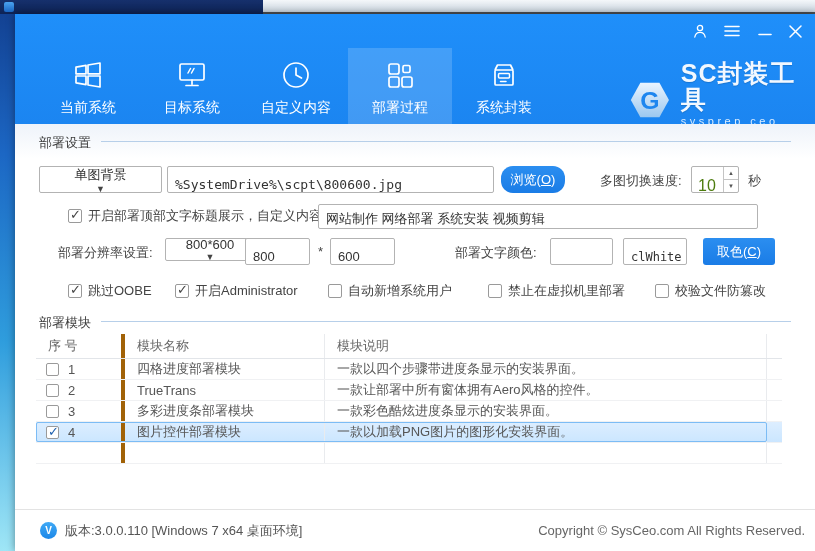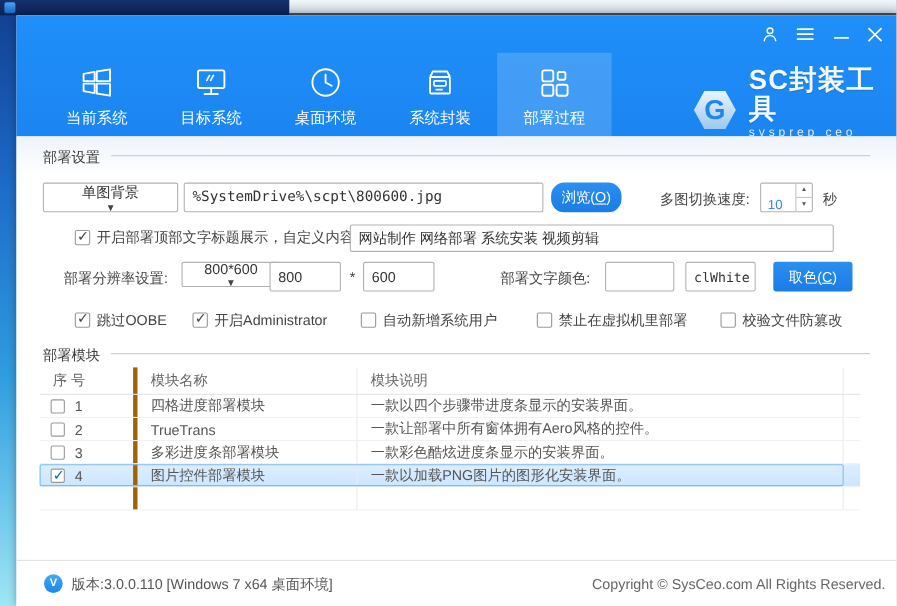--- a/index.html
+++ b/index.html
@@ -45,39 +45,39 @@
     background:linear-gradient(180deg,#eef3fa 0%,#ffffff 9%); }
 
   .section-label { position:absolute; font-size:13px; color:#3b3b3b; }
   .section-line { position:absolute; height:1px; background:#b7cfe9; }
   #sec1-label { left:24px; top:10px; }   #sec1-line { left:86px; top:17px; width:690px; }
   #sec2-label { left:24px; top:190px; }  #sec2-line { left:86px; top:197px; width:690px; }
 
   .ctrl { position:absolute; font-size:13px; color:#444; }
 
   .tbox { border:1px solid #b3b3b3; border-radius:2px; background:#fff;
-    display:flex; align-items:center; padding:0 7px; color:#333; }
+    display:flex; align-items:flex-end; padding:0 7px; color:#333; }
   .mono { font-family:"DejaVu Sans Mono","Liberation Mono",monospace; font-size:13px; }
 
   .select { border:1px solid #b3b3b3; border-radius:2px; background:#fff;
     display:flex; align-items:center; justify-content:center; padding:0 8px; cursor:pointer; color:#333;flex-direction:column; }
   .select .arrow { font-size:9px; color:#444; }
 
   .btn { background:linear-gradient(180deg,#2b8ef0,#1a7ce6); color:#fff; font-size:13px;
     border:none; border-radius:3px; display:flex; align-items:center; justify-content:center; cursor:pointer; }
   .btn u { text-decoration:underline; }
 
   .cb { display:inline-block; width:14px; height:14px; border:1px solid #9a9a9a; border-radius:2px;
     background:#fff; position:relative; vertical-align:middle; cursor:pointer; flex:none; }
   .cb.checked::after { content:"✓"; position:absolute; left:1px; top:-3px; font-size:13px;
     font-weight:bold; color:#444; }
   .cbl { display:flex; align-items:center; gap:6px; }
 
   .spinner { position:absolute; display:flex; border:1px solid #b3b3b3; border-radius:2px; background:#fff; }
-  .spin-val { flex:1; display:flex; align-items:center; padding-left:6px; color:#3b82f6; font-size:12px;margin-top:13px; }
+  .spin-val { flex:1; display:flex; align-items:center; padding-left:6px; color:#4d7c0f; font-size:16px;margin-top:13px; }
   .spin-btns { width:15px; border-left:1px solid #c4c4c4; display:flex; flex-direction:column; }
   .spin-btns div { flex:1; display:flex; align-items:center; justify-content:center;
     font-size:6px; color:#555; cursor:pointer; }
   .spin-btns div:first-child { border-bottom:1px solid #c4c4c4; }
 
   
   .table { position:absolute; left:21px; top:210px; width:746px; background:#fff; font-size:13px; }
   .trow { display:flex; height:21px; align-items:center; border-bottom:1px solid #f0f1f3;
     position:relative; color:#555; }
   .thead { height:25px; color:#666; border-bottom:1px solid #e2e5e9; }
@@ -158,43 +158,43 @@
           </div>
           <div class="nlabel">目标系统</div>
         </div>
         <div class="nav-tab">
           <div class="nicon">
             <svg width="32" height="32" viewBox="0 0 32 32">
                 <circle cx="16" cy="16" r="12" fill="none" stroke="#fff" stroke-width="1.7"></circle>
                 <path d="M16 9 V16 L21.5 19" fill="none" stroke="#fff" stroke-width="1.7" stroke-linecap="round" stroke-linejoin="round"></path>
               </svg>
           </div>
-          <div class="nlabel">桌面环境</div>
+          <div class="nlabel">自定义内容</div>
+        </div>
+        <div class="nav-tab active">
+          <div class="nicon">
+            <svg width="32" height="32" viewBox="0 0 32 32">
+                <rect x="5" y="5" width="10" height="10" rx="2" fill="none" stroke="#fff" stroke-width="1.7"></rect>
+                <rect x="19" y="6.5" width="7" height="7" rx="1.5" fill="none" stroke="#fff" stroke-width="1.7"></rect>
+                <rect x="5" y="18" width="10" height="10" rx="2" fill="none" stroke="#fff" stroke-width="1.7"></rect>
+                <rect x="18" y="18" width="10" height="10" rx="2" fill="none" stroke="#fff" stroke-width="1.7"></rect>
+              </svg>
+          </div>
+          <div class="nlabel">部署过程</div>
         </div>
         <div class="nav-tab">
           <div class="nicon">
             <svg width="32" height="32" viewBox="0 0 32 32">
                 <path d="M7 11 L9.5 6 H22.5 L25 11" fill="none" stroke="#fff" stroke-width="1.7" stroke-linejoin="round"></path>
                 <rect x="7" y="11" width="18" height="15" rx="1" fill="none" stroke="#fff" stroke-width="1.7"></rect>
                 <rect x="10.5" y="14.5" width="11" height="4.5" rx="1" fill="none" stroke="#fff" stroke-width="1.5"></rect>
                 <path d="M12.5 22.5 H18" stroke="#fff" stroke-width="1.5" stroke-linecap="round"></path>
               </svg>
           </div>
           <div class="nlabel">系统封装</div>
-        </div>
-        <div class="nav-tab active">
-          <div class="nicon">
-            <svg width="32" height="32" viewBox="0 0 32 32">
-                <rect x="5" y="5" width="10" height="10" rx="2" fill="none" stroke="#fff" stroke-width="1.7"></rect>
-                <rect x="19" y="6.5" width="7" height="7" rx="1.5" fill="none" stroke="#fff" stroke-width="1.7"></rect>
-                <rect x="5" y="18" width="10" height="10" rx="2" fill="none" stroke="#fff" stroke-width="1.7"></rect>
-                <rect x="18" y="18" width="10" height="10" rx="2" fill="none" stroke="#fff" stroke-width="1.7"></rect>
-              </svg>
-          </div>
-          <div class="nlabel">部署过程</div>
         </div>
       </div>
 
       <div class="logo">
         <svg width="48" height="48" viewBox="0 0 48 48">
           <defs>
               <linearGradient id="hg" x1="0" y1="0" x2="0" y2="1">
             <stop offset="0" stop-color="#eaf4ff"></stop>
                 <stop offset="1" stop-color="#9cc8ef"></stop>
           </linearGradient>

